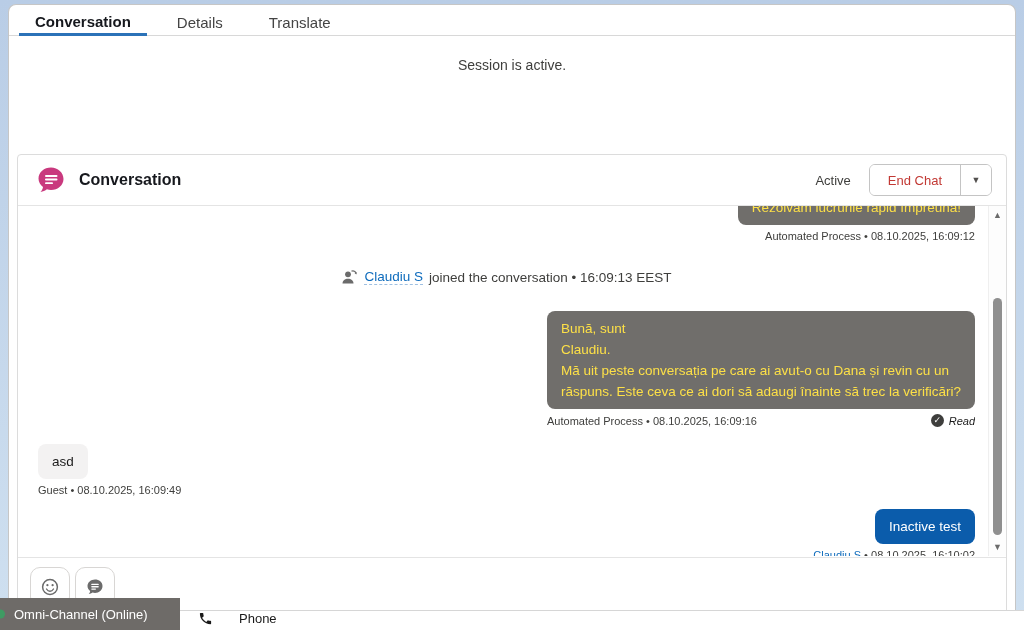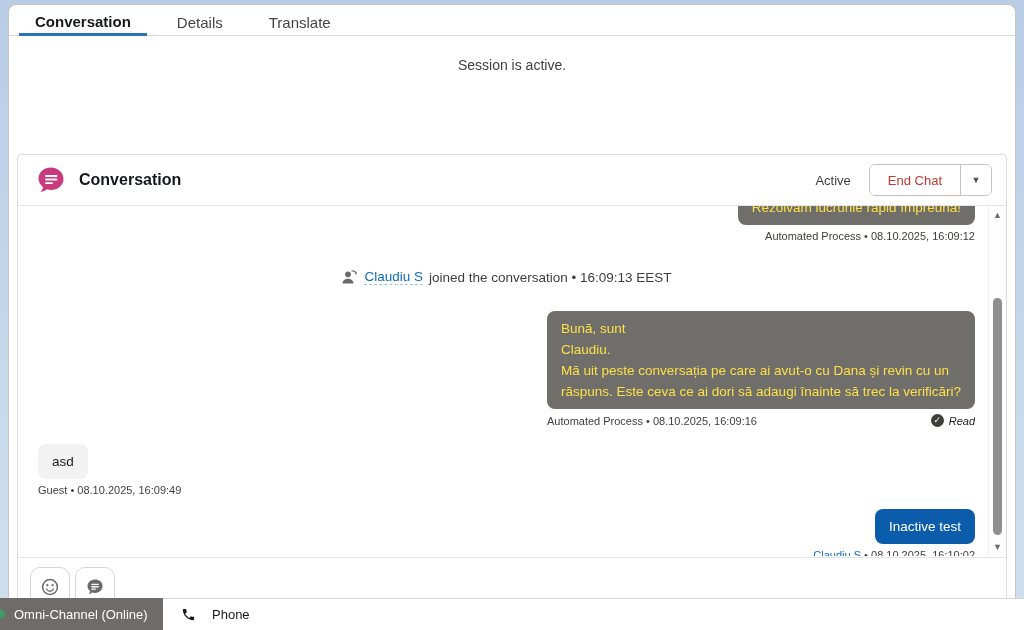--- a/index.html
+++ b/index.html
@@ -66,26 +66,26 @@
               border-radius:5px; cursor:grab; }
 
   
   .composer { position:absolute; left:0; right:0; top:402px; bottom:0; border-top:1px solid #e4e4e4;
               padding:9px 0 0 12px; display:flex; gap:5px; background:#fff; }
   .tool-btn { width:40px; height:40px; border:1px solid #d8d6d4; border-radius:10px; background:#fff;
               display:flex; align-items:center; justify-content:center; color:#6b6b6b; cursor:pointer; }
 
   
   .omni-bar { position:absolute; left:0; bottom:0; width:1024px; height:32px; display:flex; z-index:20; font-size:13px; }
-  .omni-left { width:163px; background:#6e6b68; color:#fff; display:flex; align-items:center;
+  .omni-left { width:180px; background:#6e6b68; color:#fff; display:flex; align-items:center;
                position:relative; padding-left:14px; cursor:pointer; }
   .presence-dot { position:absolute; left:-4px; top:50%; transform:translateY(-50%); width:9px; height:9px;
                   border-radius:50%; background:#3f9b63; }
-  .phone-item { flex:1; background:#fff; border-top:1px solid #d6d6d6; display:flex; align-items:center;
-                gap:16px; padding-left:18px; color:#1a1a1a; cursor:pointer; }
+  .phone-item { flex:1; background:#fff; border-top:1px solid #d6d6d6; display:flex; align-items:flex-start;
+                gap:26px; padding-left:18px; color:#1a1a1a; cursor:pointer;margin-top:12px; }
 </style>
 </head>
 <body>
 
 <div class="screen">
   <div class="panel">
 
     <div class="tabbar">
       <div class="tab active">Conversation</div>
       <div class="tab">Details</div>

